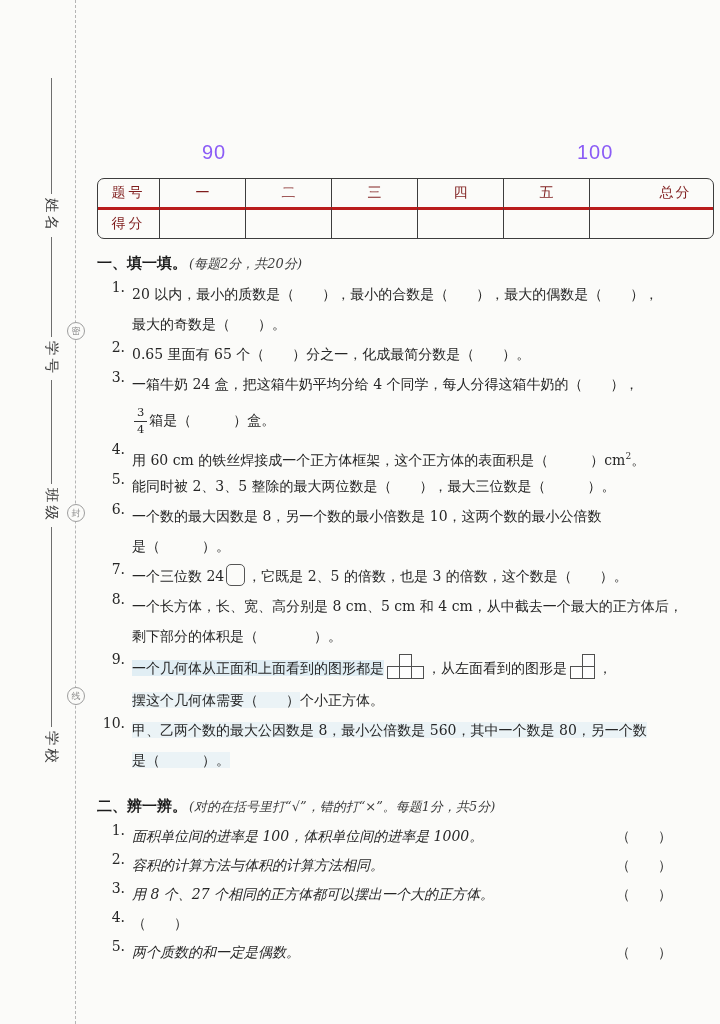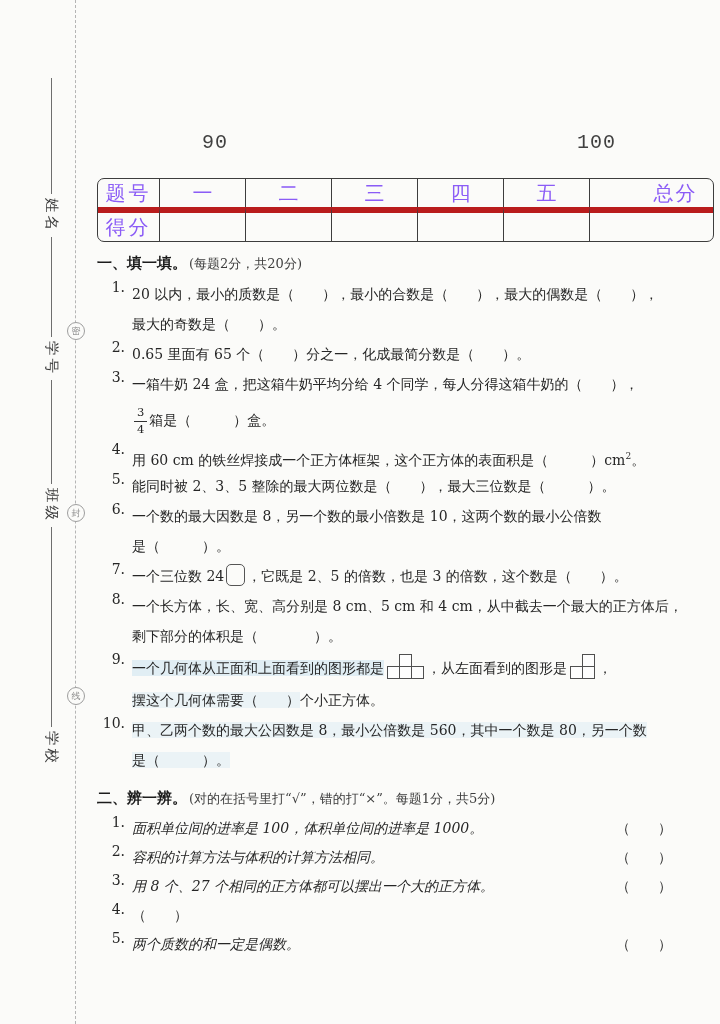--- a/index.html
+++ b/index.html
@@ -16,39 +16,39 @@
     border-radius:50%;background:#fbfbf9;color:#8a8a8a;font-size:9px;line-height:16px;
     text-align:center;z-index:3;font-family:"DejaVu Sans",sans-serif;}
   #seal-mi{top:322px}#seal-feng{top:504px}#seal-xian{top:687px}
   .margin-strip{position:absolute;left:63px;top:78px;width:720px;height:22px;
     transform:rotate(90deg);transform-origin:0 0;
     display:flex;align-items:center;color:#3a3a3a;font-size:14.5px;}
   .m-label{letter-spacing:3px;white-space:nowrap;padding:0 4px;}
   .m-line{border-bottom:1px solid #6e6e6e;height:0;flex:none;}
   .w1{width:116px}.w2{width:100px}.w3{width:104px}.w4{width:200px}
   
-  .hdr-num{position:absolute;top:131px;font-family:Liberation Mono, monospace;
-    font-size:20px;color:#404040;letter-spacing:1px;}
+  .hdr-num{position:absolute;top:141px;font-family:Liberation Sans, sans-serif;
+    font-size:20px;color:#8b5cf6;letter-spacing:1px;}
   #num90{left:202px}#num100{left:577px}
   
   .score-table{position:absolute;left:97px;top:178px;border-collapse:separate;border-spacing:0;
     border:1px solid #3d3d3d;border-radius:7px;background:transparent;
-    font-size:20px;color:#8b5cf6;table-layout:fixed;}
+    font-size:14px;color:#7f1d1d;table-layout:fixed;}
   .score-table td{border-left:1px solid #3d3d3d;height:28px;text-align:center;padding:0;}
   .score-table tr td:first-child{border-left:none;}
-  .score-table tr.r2 td{border-top:6px solid #b91c1c;}
+  .score-table tr.r2 td{border-top:3px solid #b91c1c;}
   .score-table .c0{width:61px;letter-spacing:3px;}
   .score-table .cm{width:85px;}
   .score-table .cl{width:75px;letter-spacing:2px;padding-left:48px;}
   
   .content{position:absolute;left:97px;top:248px;width:575px;}
   .sec-head{line-height:30px;white-space:nowrap;}
   .sec-title{font-family:"DejaVu Sans","Liberation Sans",sans-serif;font-weight:bold;
     font-size:15px;color:#1c1c1c;}
-  .sec-note{font-size:13px;color:#3d3d3d;margin-left:2px;}
+  .sec-note{font-size:13px;color:#3d3d3d;margin-left:2px;font-style:italic;}
   .q{position:relative;padding-left:35px;}
   .qno{position:absolute;left:0;top:0;width:28px;text-align:right;}
   .line{line-height:30px;height:30px;white-space:nowrap;}
   .s2 .line{line-height:29px;height:29px;}
   .tall{height:42px;line-height:42px;}
   .talls{height:34px;line-height:34px;}
   .tall2{height:40px;line-height:40px;}
   
   .frac{display:inline-block;vertical-align:middle;text-align:center;
     font-size:11.5px;line-height:1.15;margin:0 2px;}
@@ -62,21 +62,21 @@
   .shape{position:relative;display:inline-block;vertical-align:-6px;margin:0 3px;}
   .shape i.cell{position:absolute;display:block;width:13px;height:13px;
     border:1px solid #4f4f4f;box-sizing:border-box;background:rgba(255,255,255,.6);}
   
   .tf{display:flex;}
   .tf-text{flex:1;white-space:nowrap;font-style:italic;}
   .bracket{flex:none;color:#333;}
   
   .hl{background:rgba(165,210,233,.30);}
   .hl2{background:rgba(165,210,233,.18);}
-  .mt{margin-top:8px;}
+  .mt{margin-top:16px;}
 </style>
 </head>
 <body>
 
 <div class="dashline"></div>
 <div class="seal" id="seal-mi">密</div>
 <div class="seal" id="seal-feng">封</div>
 <div class="seal" id="seal-xian">线</div>
 
 <div class="margin-strip">

